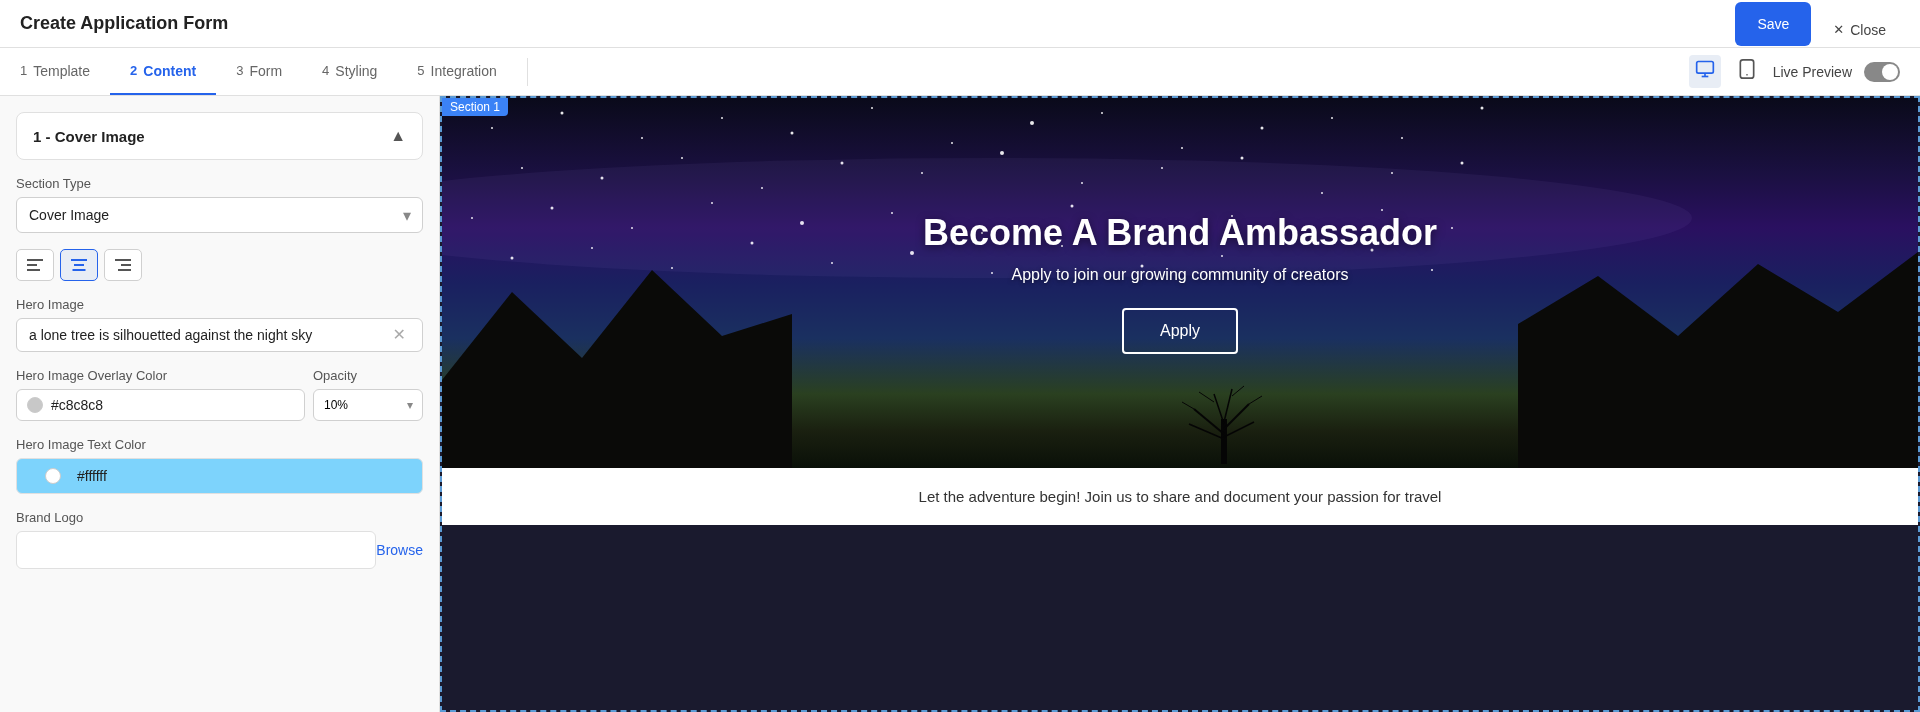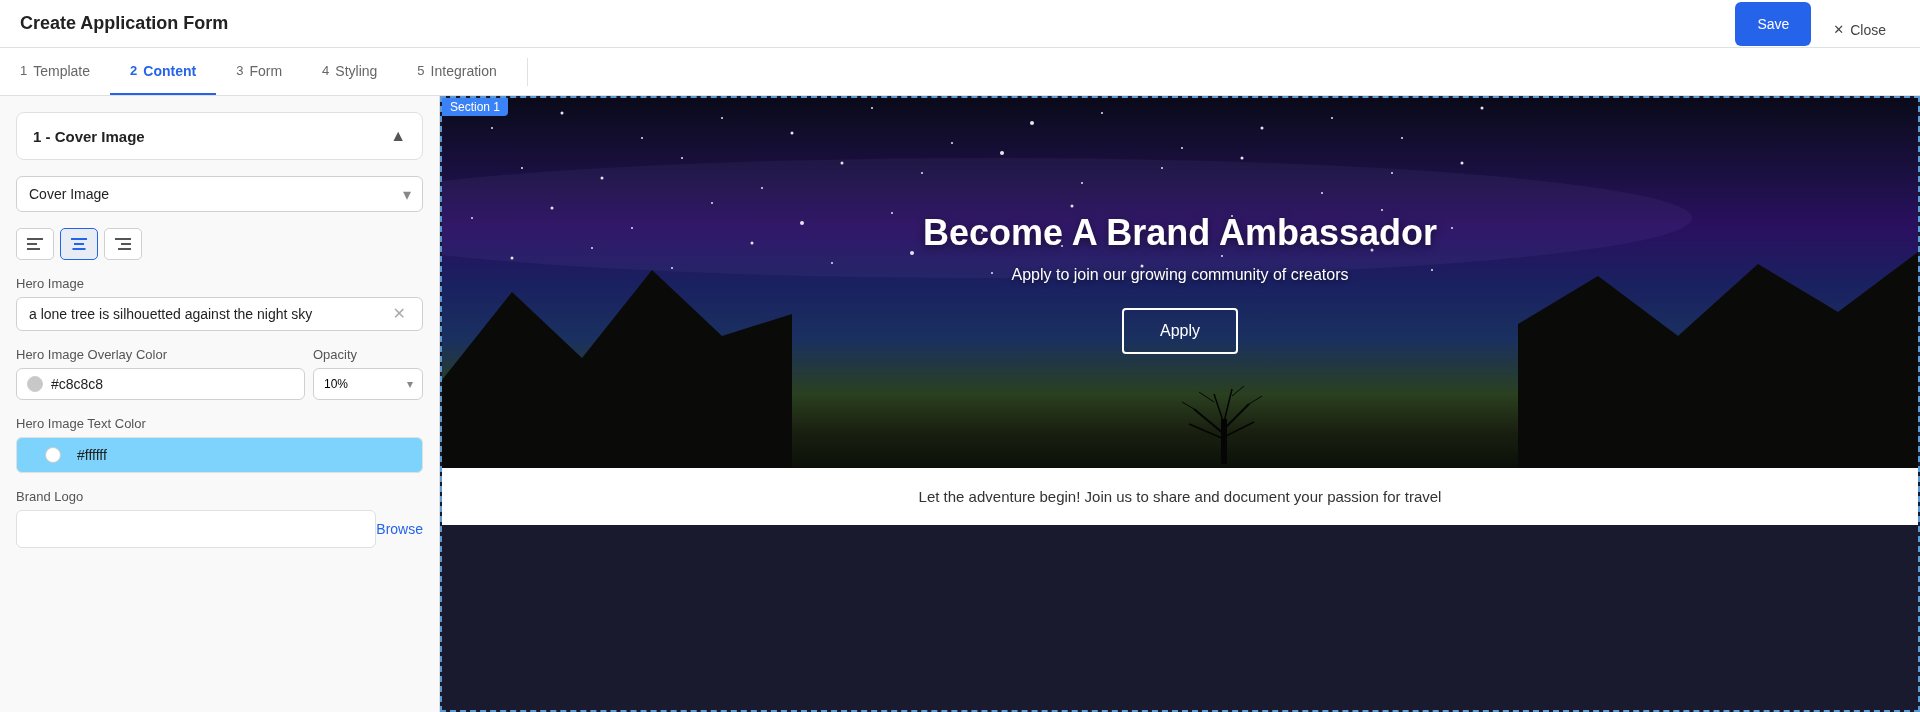--- a/index.html
+++ b/index.html
@@ -248,34 +248,52 @@
     <span class="step-num">4</span>
     <span>Styling</span>
   </div>
   <div class="step-item">
     <span class="step-num">5</span>
     <span>Integration</span>
   </div>
 
   <div class="step-divider"></div>
 
+  <div class="preview-controls">
+    <button class="device-btn active" title="Desktop">
+      <svg width="20" height="20" viewBox="0 0 24 24" fill="currentColor">
+        <rect x="2" y="3" width="20" height="14" rx="2" fill="none" stroke="currentColor" stroke-width="2"></rect>
+        <line x1="8" y1="21" x2="16" y2="21" stroke="currentColor" stroke-width="2"></line>
+        <line x1="12" y1="17" x2="12" y2="21" stroke="currentColor" stroke-width="2"></line>
+      </svg>
+    </button>
+    <button class="device-btn" title="Mobile">
+      <svg width="16" height="20" viewBox="0 0 18 24" fill="none" stroke="currentColor" stroke-width="2">
+        <rect x="1" y="1" width="16" height="22" rx="3"></rect>
+        <circle cx="9" cy="19" r="1" fill="currentColor" stroke="none"></circle>
+      </svg>
+    </button>
+    <span class="live-preview-label">Live Preview</span>
+    <div class="toggle"></div>
+  </div>
 </div>
 
 <div class="main-area">
 
   <div class="left-panel">
 
     <div class="section-header">
       <span class="section-header-title">1 - Cover Image</span>
       <span class="chevron-up">▲</span>
     </div>
 
     <div class="panel-content">
 
       <div class="mb-field">
+        <div class="field-label">Section Type</div>
         <div class="select-wrapper">
           <select class="select-field">
             <option>Cover Image</option>
           </select>
         </div>
       </div>
 
       <div class="alignment-group">
         <button class="align-btn" title="Align left">
           <svg width="16" height="14" viewBox="0 0 16 14">

